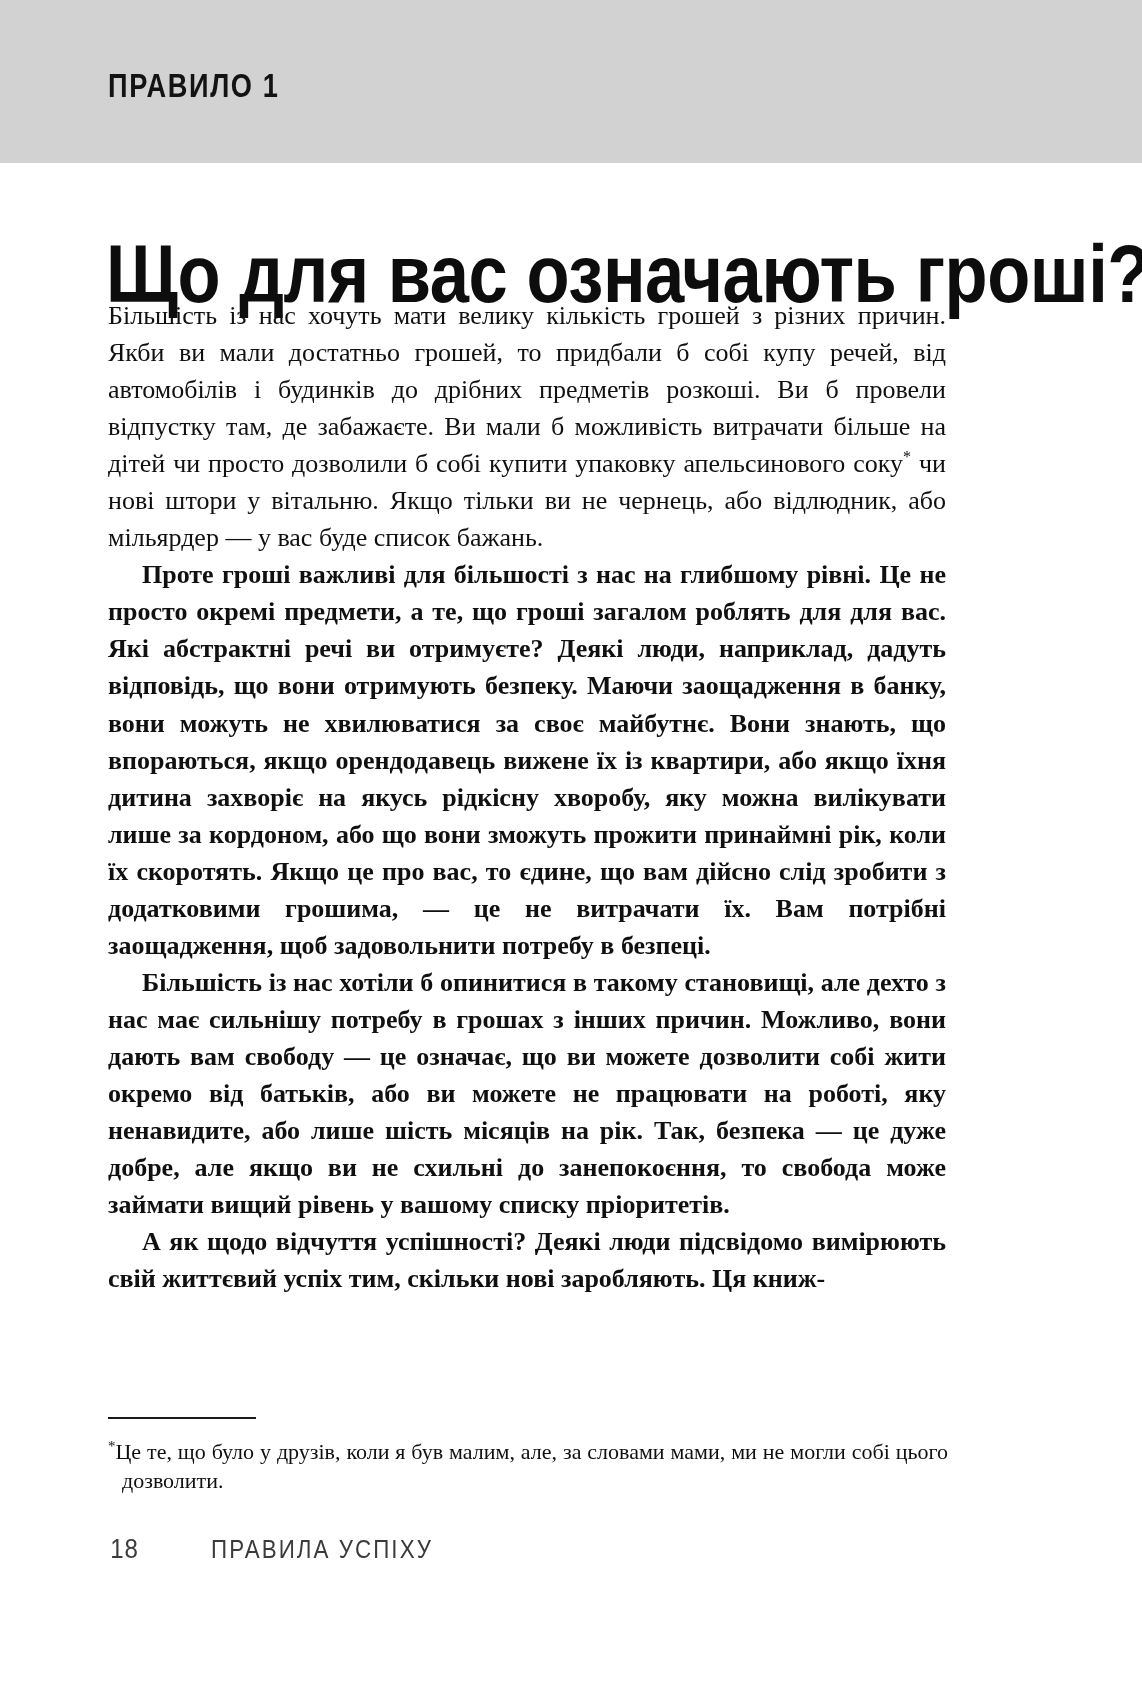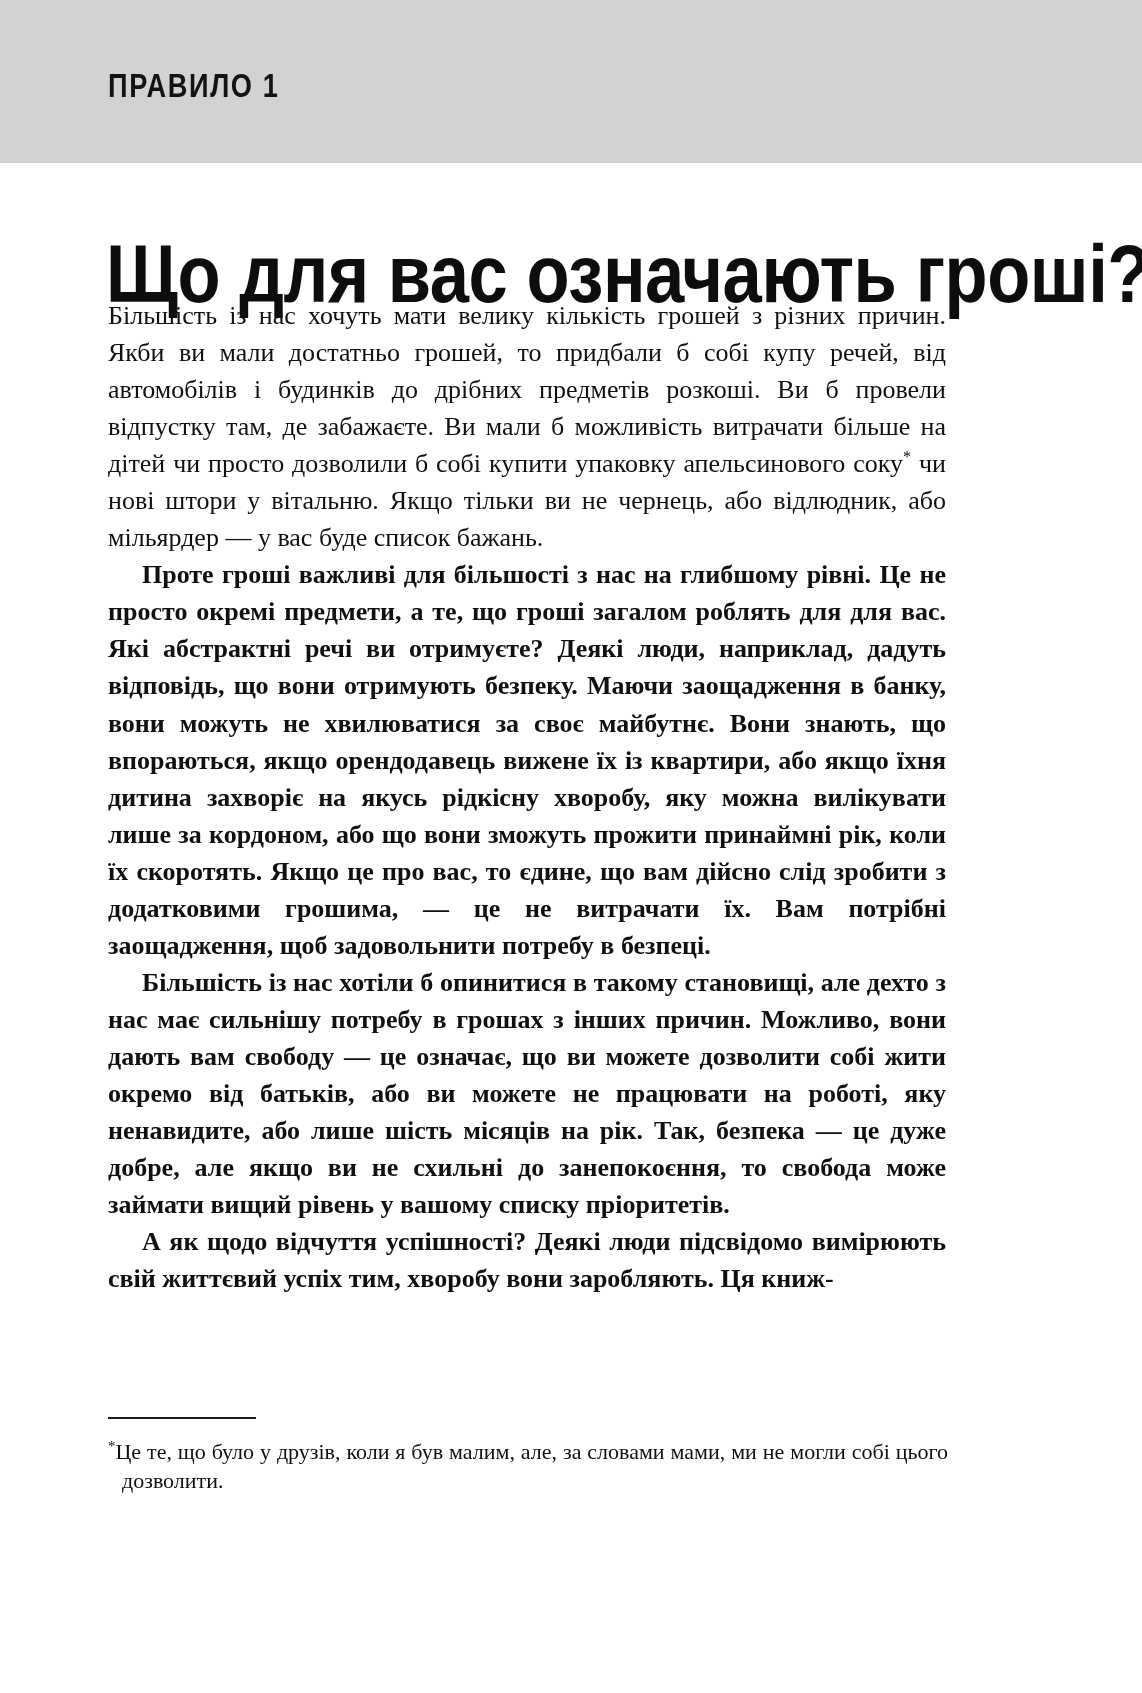--- a/index.html
+++ b/index.html
@@ -149,23 +149,27 @@
   <div class="header-band">
     <div class="chapter-label">ПРАВИЛО 1</div>
   </div>
 
   <h1 class="chapter-title">Що для вас означають гроші?</h1>
 
   <div class="body-copy">
     <p><span>Більшість із нас хочуть мати велику кількість грошей з різних причин. Якби ви мали достатньо грошей, то придбали б собі купу речей, від автомобілів і будинків до дрібних предметів розкоші. Ви б провели відпустку там, де забажаєте. Ви мали б можливість витрачати більше на дітей чи просто дозволили б собі купити упаковку апельсинового соку<span class="fn-ref">*</span> чи нові штори у вітальню. Якщо тільки ви не чернець, або відлюдник, або мільярдер — у вас буде список бажань.</span></p>
     <p><span>Проте гроші важливі для більшості з нас на глибшому рівні. Це не просто окремі предмети, а те, що гроші загалом роблять для для вас. Які абстрактні речі ви отримуєте? Деякі люди, наприклад, дадуть відповідь, що вони отримують безпеку. Маючи заощадження в банку, вони можуть не хвилюватися за своє майбутнє. Вони знають, що впораються, якщо орендодавець вижене їх із квартири, або якщо їхня дитина захворіє на якусь рідкісну хворобу, яку можна вилікувати лише за кордоном, або що вони зможуть прожити принаймні рік, коли їх скоротять. Якщо це про вас, то єдине, що вам дійсно слід зробити з додатковими грошима, — це не витрачати їх. Вам потрібні заощадження, щоб задовольнити потребу в безпеці.</span></p>
     <p><span>Більшість із нас хотіли б опинитися в такому становищі, але дехто з нас має сильнішу потребу в грошах з інших причин. Можливо, вони дають вам свободу — це означає, що ви можете дозволити собі жити окремо від батьків, або ви можете не працювати на роботі, яку ненавидите, або лише шість місяців на рік. Так, безпека — це дуже добре, але якщо ви не схильні до занепокоєння, то свобода може займати вищий рівень у вашому списку пріоритетів.</span></p>
-    <p><span>А як щодо відчуття успішності? Деякі люди підсвідомо вимірюють свій життєвий успіх тим, хворобу вони заробляють. Ця книж-</span></p>
+    <p><span>А як щодо відчуття успішності? Деякі люди підсвідомо вимірюють свій життєвий успіх тим, скільки нові заробляють. Ця книж-</span></p>
   </div>
 
   <div class="footnote-rule"></div>
 
   <div class="footnote">
     <p><span class="fn-marker">*</span><span>Це те, що було у друзів, коли я був малим, але, за словами мами, ми не могли собі цього дозволити.</span></p>
   </div>
 
+  <div class="page-footer">
+    <span class="folio">18</span>
+    <span class="running-head">ПРАВИЛА УСПІХУ</span>
+  </div>
 
 </div>
 
 </body></html>

